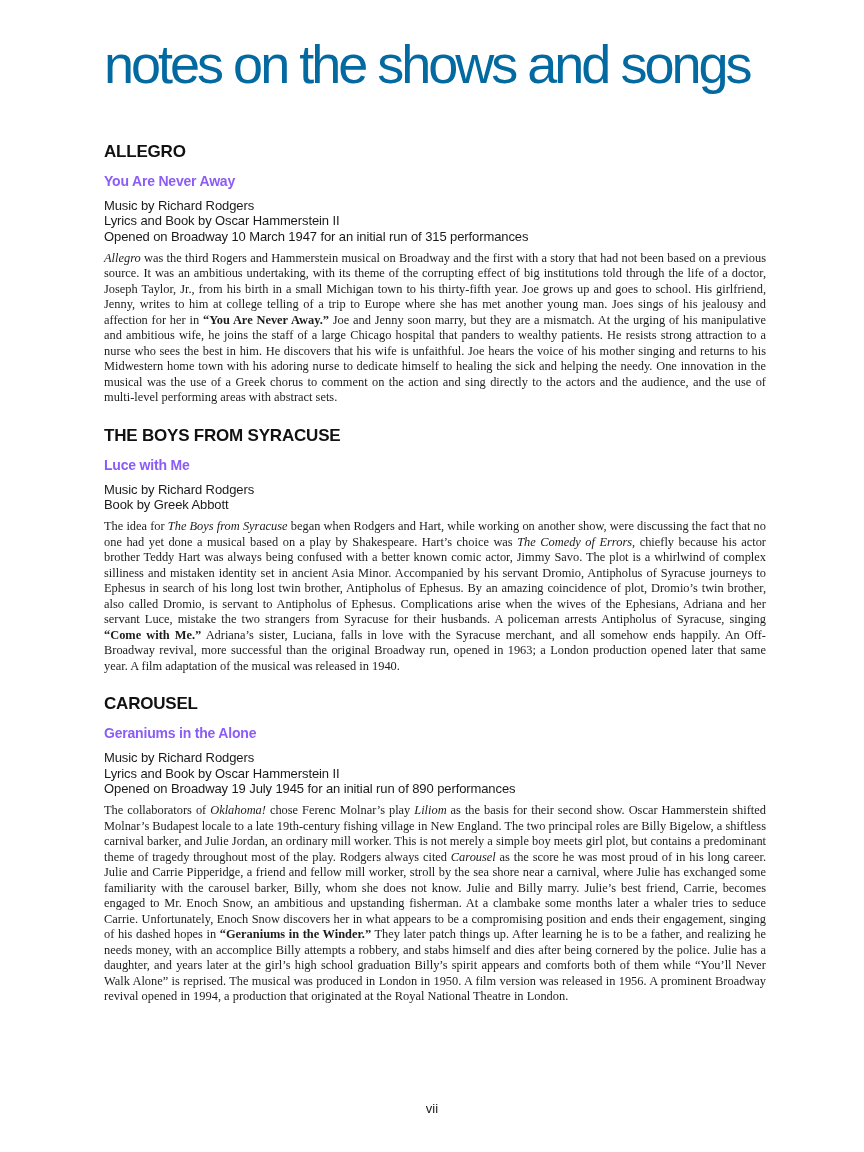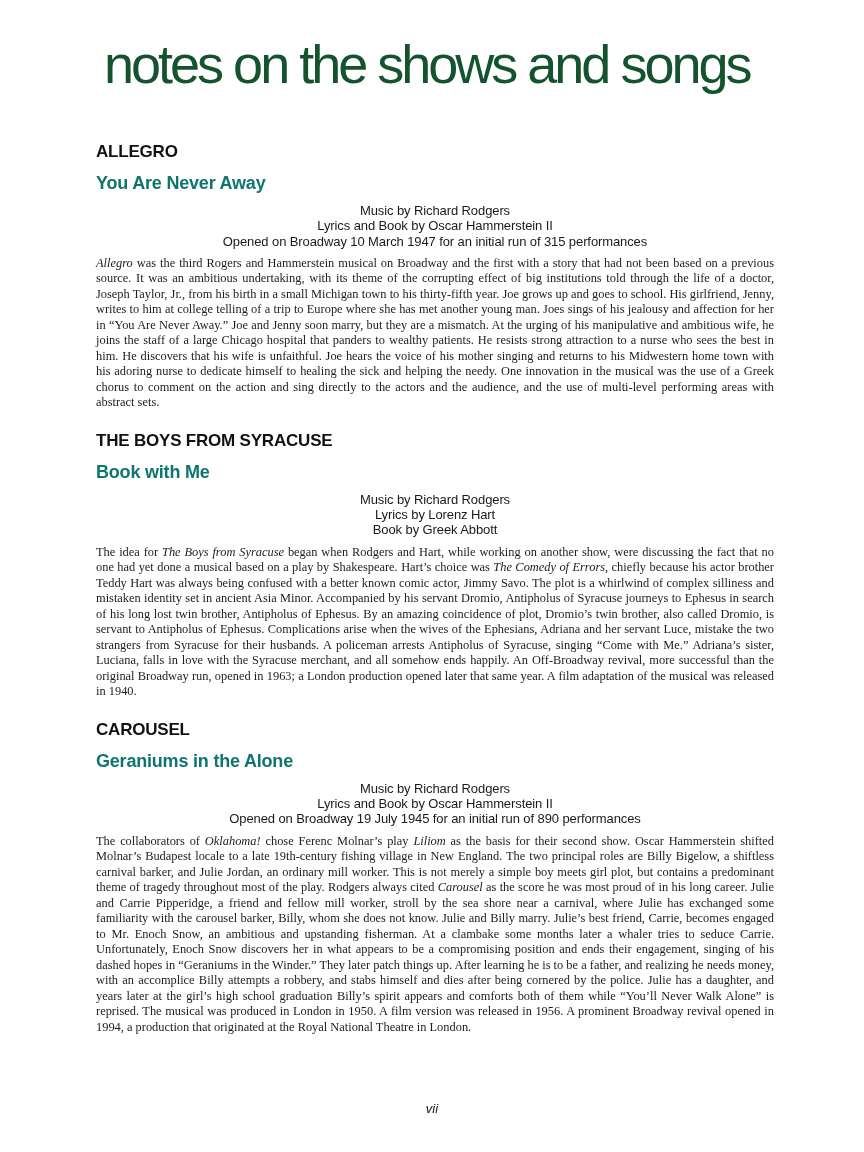--- a/index.html
+++ b/index.html
@@ -14,89 +14,86 @@
     color: #1a1a1a;
     overflow: hidden;
   }
   .title {
     font-size: 54px;
     line-height: 56px;
     font-weight: 400;
     letter-spacing: -3px;
     margin: 36px 0 50px 8px;
   }
-  .show-section { margin: 0; }
+  .show-section { margin: 8px; }
   .show-section + .show-section { margin-top: 20px; }
   .show-name {
     font-size: 17px;
     font-weight: 700;
     letter-spacing: -0.2px;
     margin: 0 0 11px 0;
     color: #111111;
   }
   .song-name {
-    font-size: 18px;
+    font-size: 14px;
     font-weight: 700;
     letter-spacing: -0.2px;
     margin: 0 0 9px 0;
-    color: #0f766e;
+    color: #8b5cf6;
   }
   .credits { margin: 0; }
   .credit-line {
     font-size: 13px;
     line-height: 15.3px;
     letter-spacing: -0.1px;
     color: #1a1a1a;
-    text-align: center;
   }
   .body-text {
     font-family: "Liberation Serif", serif;
     font-size: 12.4px;
     line-height: 15.5px;
     text-align: justify;
     margin: 7px 0 0 0;
     color: #1c1c1c;
   }
   .seg-i { font-style: italic; }
-  .seg-b { font-weight: 400; }
+  .seg-b { font-weight: 700; }
   .folio {
     position: absolute;
     bottom: 36px;
     left: 0;
     right: 0;
     text-align: center;
     font-size: 13px;
     color: #1a1a1a;
-    font-style: italic;
   }
 </style>
 </head>
 <body>
 
 <div class="page">
 
-  <h1 class="title" style="color: #14532d;">notes on the shows and songs</h1>
+  <h1 class="title" style="color: #0369a1;">notes on the shows and songs</h1>
 
   <section class="show-section">
     <h2 class="show-name">ALLEGRO</h2>
     <h3 class="song-name">You Are Never Away</h3>
     <div class="credits">
       <div class="credit-line">Music by Richard Rodgers</div>
       <div class="credit-line">Lyrics and Book by Oscar Hammerstein II</div>
       <div class="credit-line">Opened on Broadway 10 March 1947 for an initial run of 315 performances</div>
     </div>
     <p class="body-text"><span class="seg-i">Allegro</span><span> was the third Rogers and Hammerstein musical on Broadway and the first with a story that had not been based on a previous source. It was an ambitious undertaking, with its theme of the corrupting effect of big institutions told through the life of a doctor, Joseph Taylor, Jr., from his birth in a small Michigan town to his thirty-fifth year. Joe grows up and goes to school. His girlfriend, Jenny, writes to him at college telling of a trip to Europe where she has met another young man. Joes sings of his jealousy and affection for her in </span><span class="seg-b">“You Are Never Away.”</span><span> Joe and Jenny soon marry, but they are a mismatch. At the urging of his manipulative and ambitious wife, he joins the staff of a large Chicago hospital that panders to wealthy patients. He resists strong attraction to a nurse who sees the best in him. He discovers that his wife is unfaithful. Joe hears the voice of his mother singing and returns to his Midwestern home town with his adoring nurse to dedicate himself to healing the sick and helping the needy. One innovation in the musical was the use of a Greek chorus to comment on the action and sing directly to the actors and the audience, and the use of multi-level performing areas with abstract sets.</span></p>
   </section>
 
   <section class="show-section">
     <h2 class="show-name">THE BOYS FROM SYRACUSE</h2>
-    <h3 class="song-name">Book with Me</h3>
+    <h3 class="song-name">Luce with Me</h3>
     <div class="credits">
       <div class="credit-line">Music by Richard Rodgers</div>
-      <div class="credit-line">Lyrics by Lorenz Hart</div>
       <div class="credit-line">Book by Greek Abbott</div>
     </div>
     <p class="body-text"><span>The idea for </span><span class="seg-i">The Boys from Syracuse</span><span> began when Rodgers and Hart, while working on another show, were discussing the fact that no one had yet done a musical based on a play by Shakespeare. Hart’s choice was </span><span class="seg-i">The Comedy of Errors</span><span>, chiefly because his actor brother Teddy Hart was always being confused with a better known comic actor, Jimmy Savo. The plot is a whirlwind of complex silliness and mistaken identity set in ancient Asia Minor. Accompanied by his servant Dromio, Antipholus of Syracuse journeys to Ephesus in search of his long lost twin brother, Antipholus of Ephesus. By an amazing coincidence of plot, Dromio’s twin brother, also called Dromio, is servant to Antipholus of Ephesus. Complications arise when the wives of the Ephesians, Adriana and her servant Luce, mistake the two strangers from Syracuse for their husbands. A policeman arrests Antipholus of Syracuse, singing </span><span class="seg-b">“Come with Me.”</span><span> Adriana’s sister, Luciana, falls in love with the Syracuse merchant, and all somehow ends happily. An Off-Broadway revival, more successful than the original Broadway run, opened in 1963; a London production opened later that same year. A film adaptation of the musical was released in 1940.</span></p>
   </section>
 
   <section class="show-section">
     <h2 class="show-name">CAROUSEL</h2>
     <h3 class="song-name">Geraniums in the Alone</h3>
     <div class="credits">
       <div class="credit-line">Music by Richard Rodgers</div>

